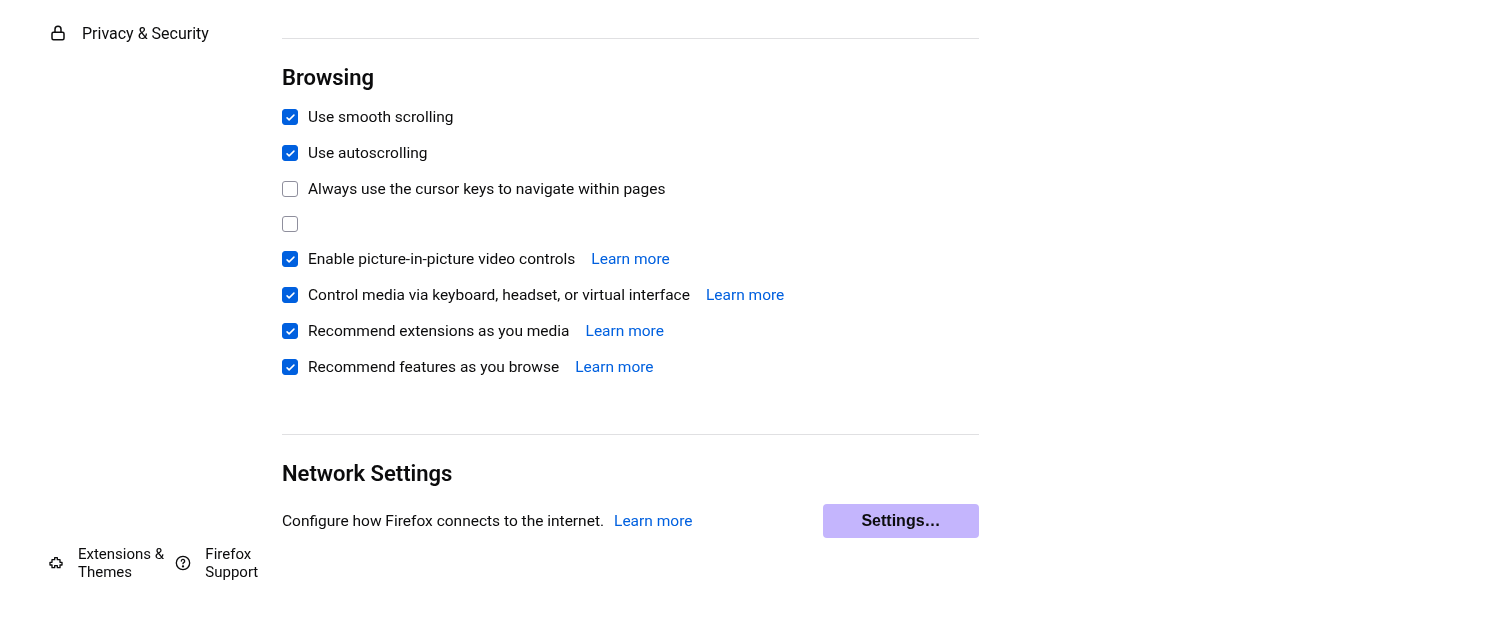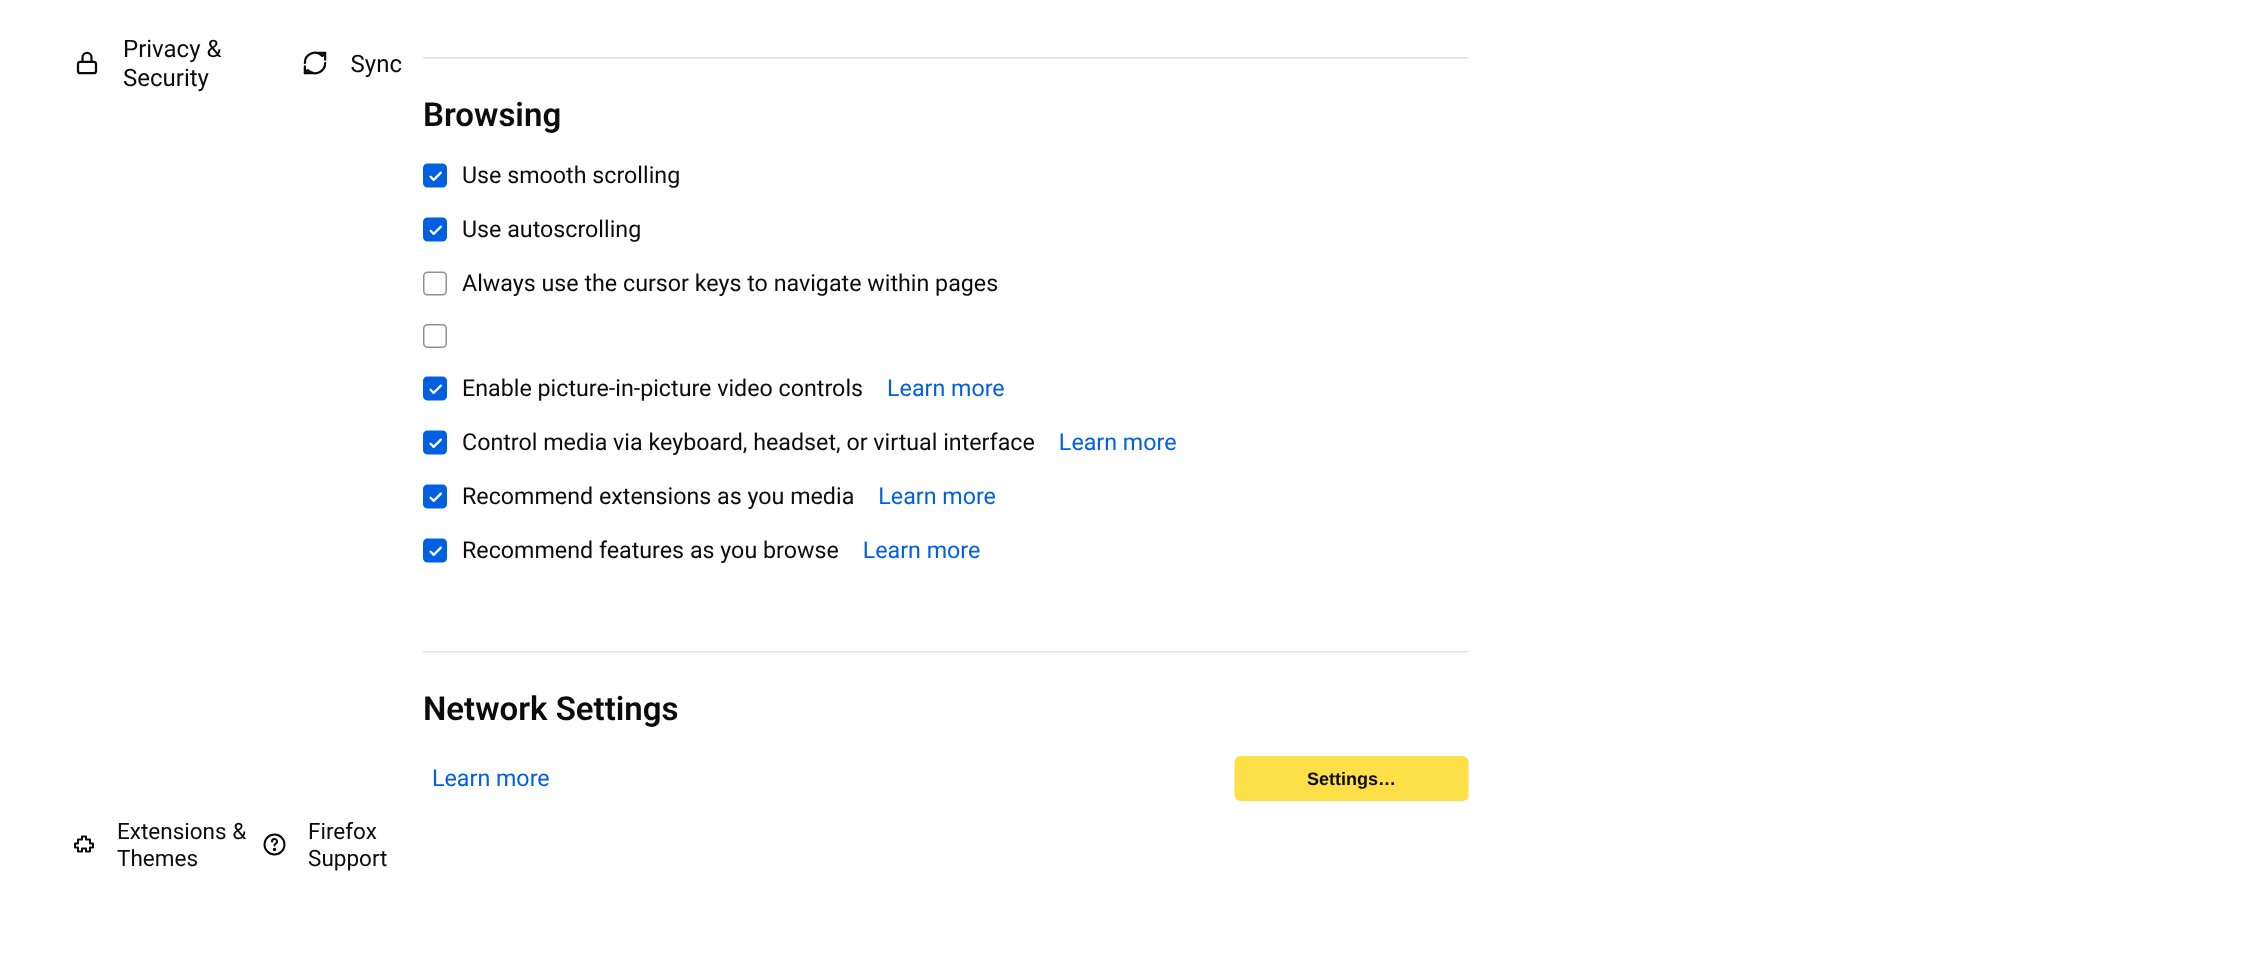--- a/index.html
+++ b/index.html
@@ -114,56 +114,45 @@
       gap: 20px;
     }
     .network-desc {
       font-size: 15.5px;
       display: flex;
       align-items: center;
       gap: 4px;
       flex-wrap: wrap;
     }
     .settings-button {
-      background: #fde047;
+      background: #c4b5fd;
       border: none;
       border-radius: 4px;
       padding: 8px 24px;
-      font-size: 12px;
+      font-size: 16px;
       font-weight: 600;
       cursor: pointer;
       color: #0c0c0d;
       min-width: 156px;
     }
     .spacer-before-divider { height: 40px; }
   </style>
 </head>
 <body>
 
 <div class="sidebar">
   <div class="sidebar-item">
     <span class="icon">
       <svg width="18" height="18" viewBox="0 0 24 24" fill="none" stroke="#0c0c0d" stroke-width="2" stroke-linecap="round" stroke-linejoin="round">
         <rect x="4" y="11" width="16" height="10" rx="2"></rect>
         <path d="M8 11V7a4 4 0 0 1 8 0v4"></path>
       </svg>
     </span>
     <span>Privacy &amp; Security</span>
   </div>
-  <div class="sidebar-item">
-    <span class="icon">
-      <svg width="18" height="18" viewBox="0 0 24 24" fill="none" stroke="#0c0c0d" stroke-width="2" stroke-linecap="round" stroke-linejoin="round">
-        <path d="M21 12a9 9 0 0 1-15.5 6.3L3 21"></path>
-        <path d="M3 12a9 9 0 0 1 15.5-6.3L21 3"></path>
-        <polyline points="3 15 3 21 9 21"></polyline>
-        <polyline points="21 9 21 3 15 3"></polyline>
-      </svg>
-    </span>
-    <span>Sync</span>
-  </div>
 </div>
 
 <div class="sidebar-bottom">
   <div class="sidebar-item">
     <span class="icon">
       <svg width="16" height="16" viewBox="0 0 24 24" fill="none" stroke="#0c0c0d" stroke-width="2" stroke-linecap="round" stroke-linejoin="round">
         <path d="M14 4h-4v3H6v4H3v4h3v4h4v-3h4v3h4v-4h3v-4h-3V7h-4z"></path>
       </svg>
     </span>
     <span>Extensions &amp; Themes</span>
@@ -249,18 +238,19 @@
       </div>
   </div>
 
   <div class="spacer-before-divider"></div>
   <hr class="divider">
 
   <div class="section">
     <h2 class="section-title">Network Settings</h2>
     <div class="network-row">
       <div class="network-desc">
+        <span>Configure how Firefox connects to the internet.</span>
         <span class="learn-more">Learn more</span>
       </div>
       <button class="settings-button">Settings…</button>
     </div>
   </div>
 </div>
 
 </body></html>

